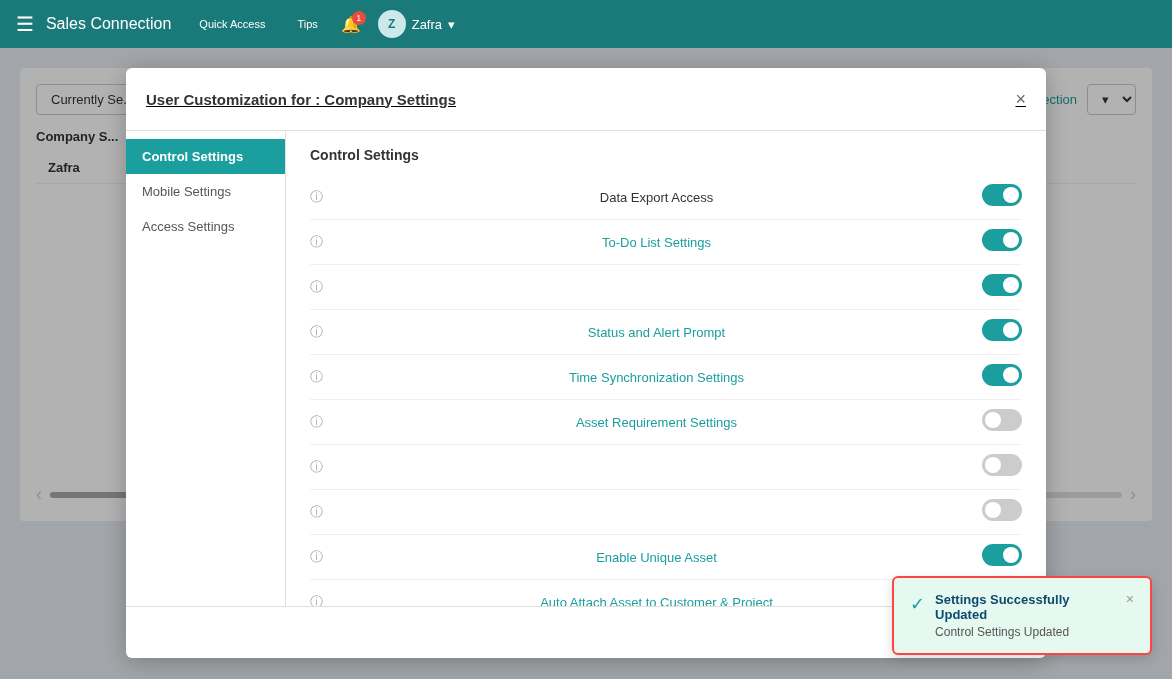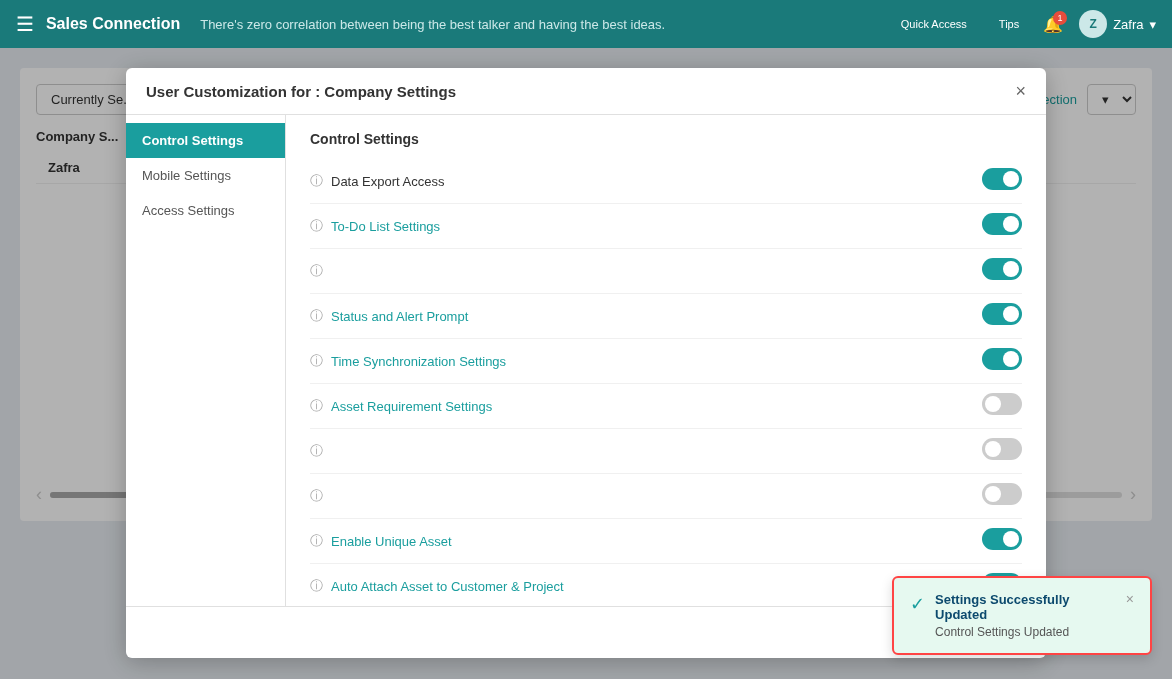--- a/index.html
+++ b/index.html
@@ -16,21 +16,21 @@
       position: relative;
       z-index: 10;
     }
     .topnav-hamburger {
       font-size: 20px;
       margin-right: 12px;
       cursor: pointer;
     }
     .topnav-title {
       font-size: 16px;
-      font-weight: 700;
+      font-weight: 400;
       margin-right: 20px;
       white-space: nowrap;
     }
     .topnav-quote {
       font-size: 13px;
       color: #cce8e8;
       flex: 1;
     }
     .topnav-right {
       display: flex;
@@ -114,22 +114,23 @@
       max-height: 590px;
       display: flex;
       flex-direction: column;
       box-shadow: 0 4px 24px rgba(0,0,0,0.25);
       position: relative;
     }
     .modal-header {
       display: flex;
       align-items: center;
       justify-content: space-between;
-      padding: 14px 20px;
+      padding: 22px 20px;
       border-bottom: 1px solid #e0e0e0;
+      text-decoration: underline;
     }
     .modal-header-title {
       font-size: 15px;
       font-weight: 600;
       color: #333;
     }
     .modal-close {
       cursor: pointer;
       font-size: 18px;
       color: #666;
@@ -198,20 +199,21 @@
     .setting-info-icon {
       color: #aaa;
       font-size: 13px;
       margin-right: 8px;
       flex-shrink: 0;
     }
     .setting-label {
       font-size: 13px;
       color: #1a9e9e;
       flex: 1;
+      text-align: center;
     }
     .setting-label.black {
       color: #333;
     }
     .toggle-wrap {
       margin-left: auto;
     }
 
     
     .toggle {
@@ -374,21 +376,20 @@
       align-items: center;
       justify-content: center;
     }
   </style>
 </head>
 <body>
 
 <nav class="topnav">
   <span class="topnav-hamburger">☰</span>
   <span class="topnav-title">Sales Connection</span>
-  <span class="topnav-quote">There's zero correlation between being the best talker and having the best ideas.</span>
   <div class="topnav-right">
     <button class="topnav-btn">Quick Access</button>
     <button class="topnav-btn">Tips</button>
     <div class="topnav-bell">
       <span>🔔</span>
       <span class="topnav-bell-badge">1</span>
     </div>
     <div class="topnav-user">
       <div class="topnav-avatar">Z</div>
       <span>Zafra</span>

